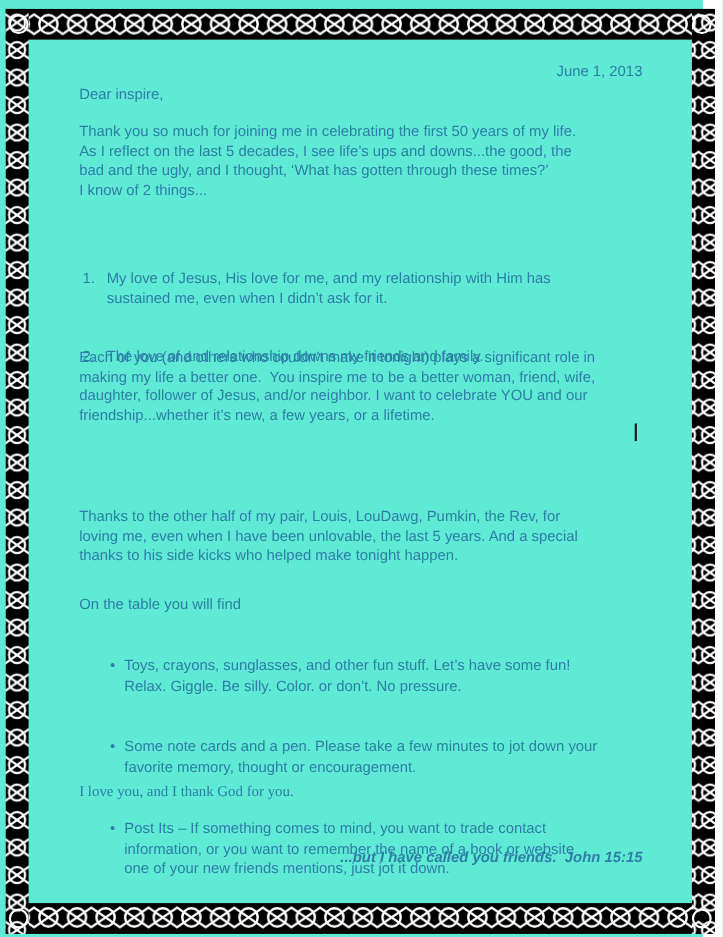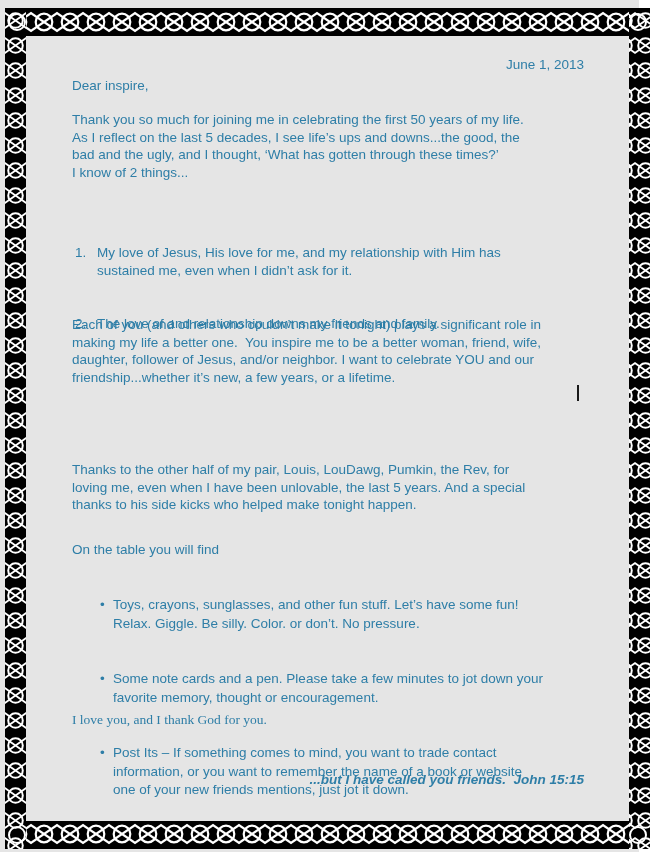--- a/index.html
+++ b/index.html
@@ -5,21 +5,21 @@
   html,body { margin:0; padding:0; }
   body {
     width:657px; height:852px;
     background:#ffffff;
     font-family:"Liberation Sans", sans-serif;
     overflow:hidden;
   }
   .page {
     position:relative;
     width:639px; height:852px;
-    background:#e5e5e5;
+    background:#5eead4;
   }
   .border-svg { position:absolute; left:5px; top:8px; }
   .letter {
     position:absolute; left:72px; top:0;
     width:512px; height:852px;
   }
   .block {
     position:absolute; left:0; width:100%;
     color:#2e7ea7;
     font-size:13.5px;

